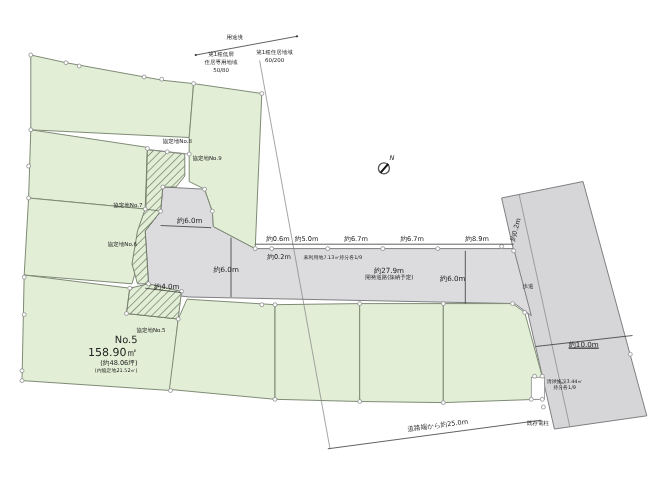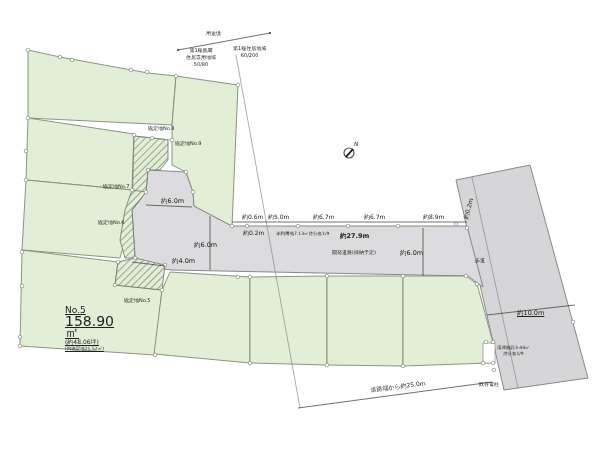--- a/index.html
+++ b/index.html
@@ -135,38 +135,38 @@
   </div>
 
   <div style="position:absolute;left:354px;top:140px;font-size:6px;font-style:italic;">N</div>
 
   <div style="position:absolute;left:148px;top:125px;font-size:5px;">協定地No.8</div>
   <div style="position:absolute;left:175px;top:140px;font-size:5px;">協定地No.9</div>
   <div style="position:absolute;left:103px;top:183px;font-size:5px;">協定地No.7</div>
   <div style="position:absolute;left:98px;top:219px;font-size:5px;">協定地No.6</div>
   <div style="position:absolute;left:124px;top:297px;font-size:5px;">協定地No.5</div>
 
-  <div style="position:absolute;left:65px;top:305px;width:60px;text-align:left;text-decoration:underline;">
+  <div style="position:absolute;left:65px;top:305px;width:60px;text-align:right;">
     <div style="font-size:9px;line-height:11px;">No.5</div>
-    <div style="font-size:14px;line-height:11px;">158.90㎡</div>
+    <div style="font-size:10px;line-height:11px;">158.90㎡</div>
     <div style="font-size:6px;line-height:8px;">(約48.06坪)</div>
     <div style="font-size:4.5px;line-height:6px;">(内協定地21.52㎡)</div>
   </div>
 
   <div style="position:absolute;left:161px;top:197px;font-size:6.5px;">約6.0m</div>
-  <div style="position:absolute;left:140px;top:257px;font-size:6.5px;margin-left:32px;">約4.0m</div>
+  <div style="position:absolute;left:140px;top:257px;font-size:6.5px;">約4.0m</div>
   <div style="position:absolute;left:194px;top:241px;font-size:6.5px;">約6.0m</div>
   <div style="position:absolute;left:242px;top:213px;font-size:6px;">約0.6m</div>
   <div style="position:absolute;left:243px;top:229px;font-size:6px;">約0.2m</div>
   <div style="position:absolute;left:268px;top:213px;font-size:6px;">約5.0m</div>
   <div style="position:absolute;left:313px;top:213px;font-size:6px;">約6.7m</div>
   <div style="position:absolute;left:364px;top:213px;font-size:6px;">約6.7m</div>
   <div style="position:absolute;left:423px;top:213px;font-size:6px;">約8.9m</div>
   <div style="position:absolute;left:276px;top:231px;font-size:4.5px;">未利用地7.13㎡持分各1/9</div>
-  <div style="position:absolute;left:340px;top:232px;font-size:6.5px;font-weight:bold;">約27.9m</div>
+  <div style="position:absolute;left:340px;top:242px;font-size:6.5px;">約27.9m</div>
   <div style="position:absolute;left:332px;top:249px;font-size:5px;">開発道路(採納予定)</div>
   <div style="position:absolute;left:400px;top:249px;font-size:6.5px;">約6.0m</div>
   <div style="position:absolute;left:462px;top:218px;font-size:6px;transform:rotate(-75deg);transform-origin:left top;">約0.2m</div>
   <div style="position:absolute;left:475px;top:257px;font-size:5px;">歩道</div>
   <div style="position:absolute;left:517px;top:309px;font-size:6.5px;text-decoration:underline;">約10.0m</div>
   <div style="position:absolute;left:497px;top:345px;font-size:4.5px;line-height:6px;text-align:center;">
     <div>清掃施設3.44㎡</div>
     <div>持分各1/9</div>
   </div>
   <div style="position:absolute;left:479px;top:381px;font-size:5px;">既存電柱</div>

